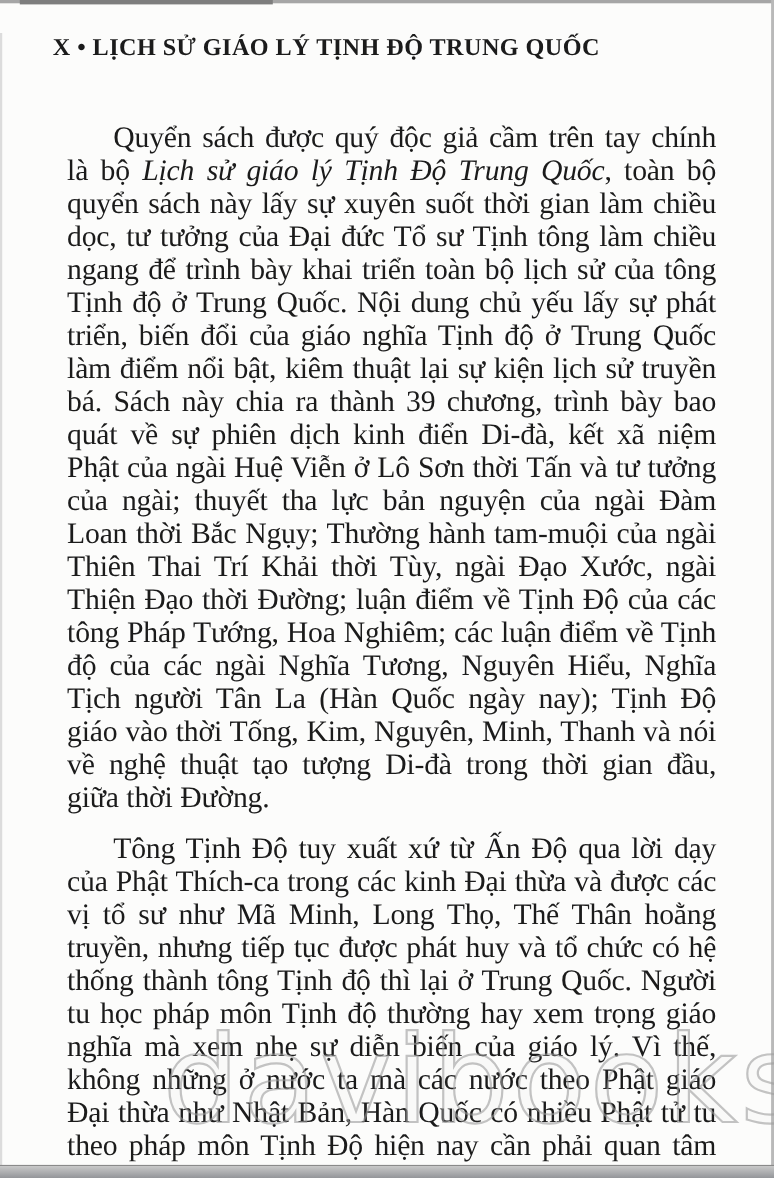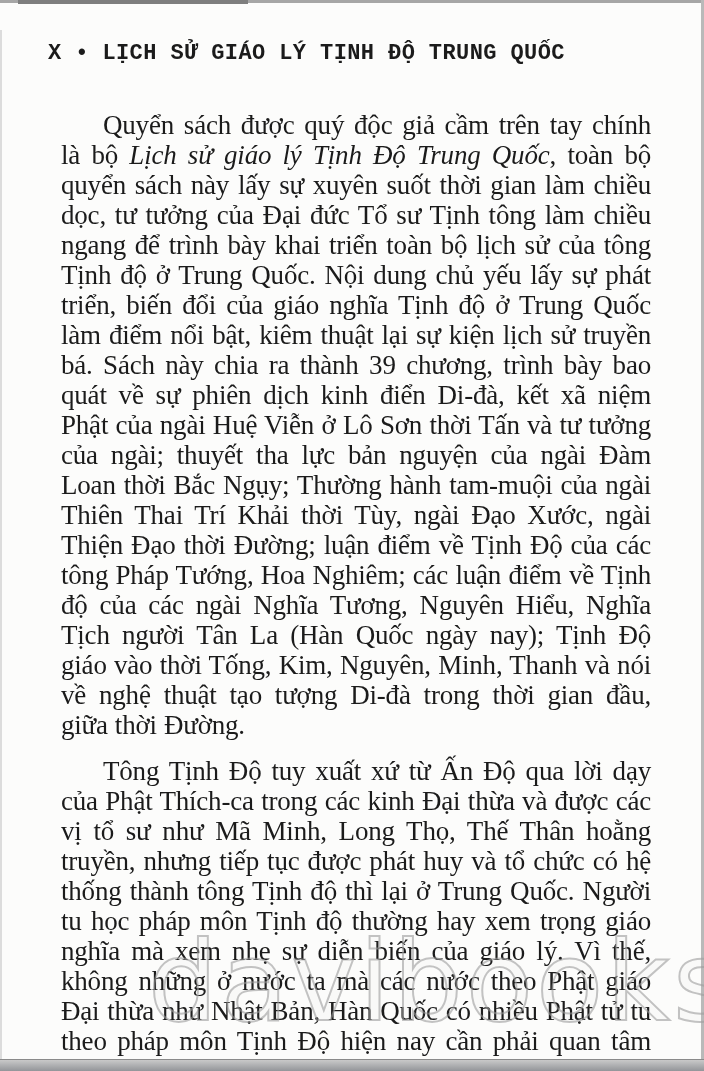--- a/index.html
+++ b/index.html
@@ -33,26 +33,25 @@
     position: absolute; top: 30px; left: 0; width: 2px; height: 1041px;
     background: #dcdcdc;
   }
   .bottom-bar {
     position: absolute; left: 0; right: 0; bottom: 0; height: 11px;
     background: linear-gradient(#c9c9c9, #939599);
     border-top: 1px solid #8a8a8a;
   }
   .running-head {
     position: absolute;
-    top: 41px; left: 48px;
+    top: 30px; left: 48px;
     font-size: 22px;
     font-weight: bold;
     letter-spacing: 0.4px;
     white-space: nowrap;
-    font-family: Liberation Mono, monospace;
   }
   .body-text {
     position: absolute;
     top: 94px; left: 45px;
     width: 622px;
     font-size: 27px;
     line-height: 30px;
     text-align: justify;
     letter-spacing: -0.2px;
     word-spacing: 0.5px;

